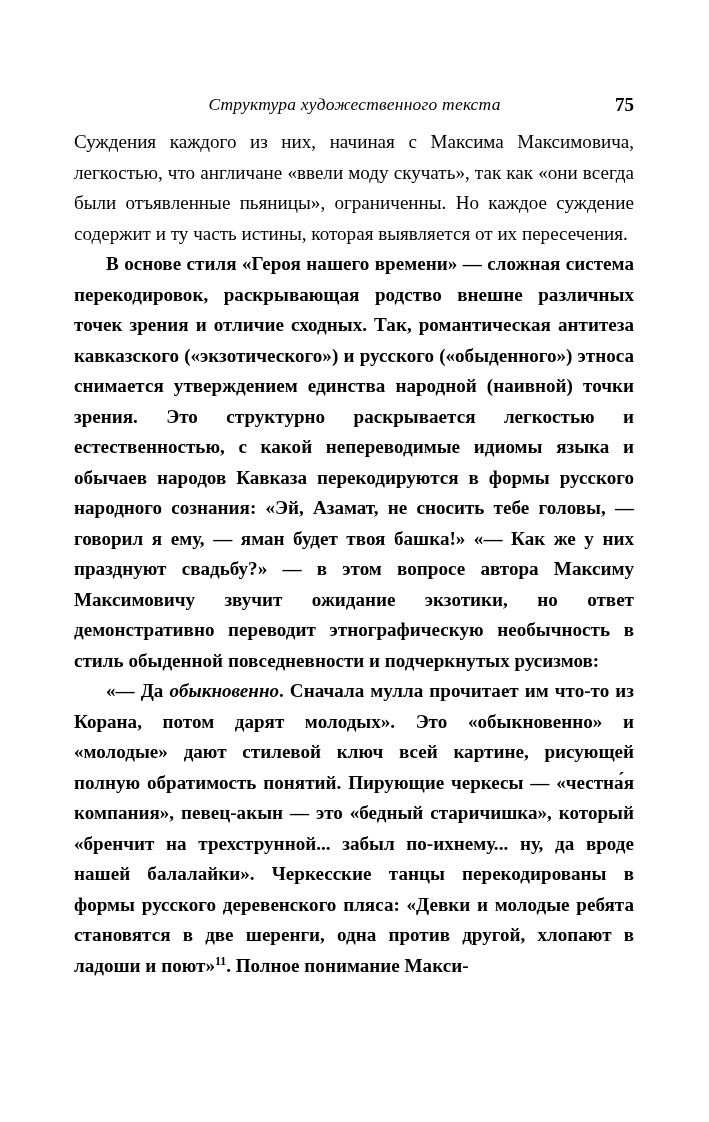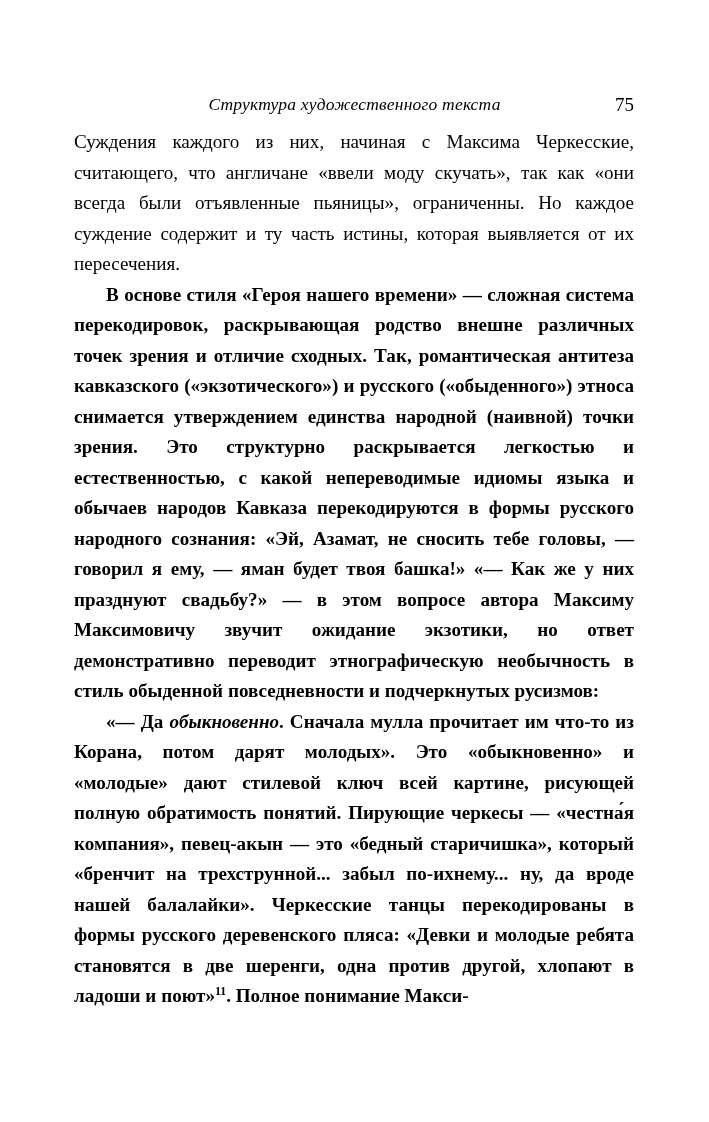--- a/index.html
+++ b/index.html
@@ -35,21 +35,21 @@
     font-style: italic;
     font-size: 17.5px;
     letter-spacing: 0.2px;
     white-space: nowrap;
   }
   .page-number {
     position: absolute;
     right: 0;
     bottom: 0;
     font-size: 19px;
-    font-weight: normal;
+    font-weight: bold;
     font-style: normal;
     margin-left: 9px;
   }
   .body-text {
     position: absolute;
     left: 74px;
     top: 127px;
     width: 560px;
     font-size: 19.1px;
     line-height: 30.5px;
@@ -79,18 +79,18 @@
 <body>
 
 <div class="page">
 
   <div class="running-head">
     <span class="running-head-title">Структура художественного текста</span>
     <span class="page-number">75</span>
   </div>
 
   <div class="body-text">
-    <p class="para" id="para-1"><span>Суждения каждого из них, начиная с Максима Черкесские, считающего, что англичане «ввели моду скучать», так как «они всегда были отъявленные пьяницы», ограниченны. Но каждое суждение содержит и ту часть истины, которая выявляется от их пересечения.</span></p>
+    <p class="para" id="para-1"><span>Суждения каждого из них, начиная с Максима Максимовича, легкостью, что англичане «ввели моду скучать», так как «они всегда были отъявленные пьяницы», ограниченны. Но каждое суждение содержит и ту часть истины, которая выявляется от их пересечения.</span></p>
     <p class="para indent" id="para-2"><span>В основе стиля «Героя нашего времени» — сложная система перекодировок, раскрывающая родство внешне различных точек зрения и отличие сходных. Так, романтическая антитеза кавказского («экзотического») и русского («обыденного») этноса снимается утверждением единства народной (наивной) точки зрения. Это структурно раскрывается легкостью и естественностью, с какой непереводимые идиомы языка и обычаев народов Кавказа перекодируются в формы русского народного сознания: «Эй, Азамат, не сносить тебе головы, — говорил я ему, — яман будет твоя башка!» «— Как же у них празднуют свадьбу?» — в этом вопросе автора Максиму Максимовичу звучит ожидание экзотики, но ответ демонстративно переводит этнографическую необычность в стиль обыденной повседневности и подчеркнутых русизмов:</span></p>
     <p class="para indent" id="para-3"><span>«— Да </span><span class="it">обыкновенно</span><span>. Сначала мулла прочитает им что-то из Корана, потом дарят молодых». Это «обыкновенно» и «молодые» дают стилевой ключ всей картине, рисующей полную обратимость понятий. Пирующие черкесы — «честна́я компания», певец-акын — это «бедный старичишка», который «бренчит на трехструнной... забыл по-ихнему... ну, да вроде нашей балалайки». Черкесские танцы перекодированы в формы русского деревенского пляса: «Девки и молодые ребята становятся в две шеренги, одна против другой, хлопают в ладоши и поют»</span><sup>11</sup><span>. Полное понимание Макси-</span></p>
   </div>
 
 </div>
 
 </body></html>

